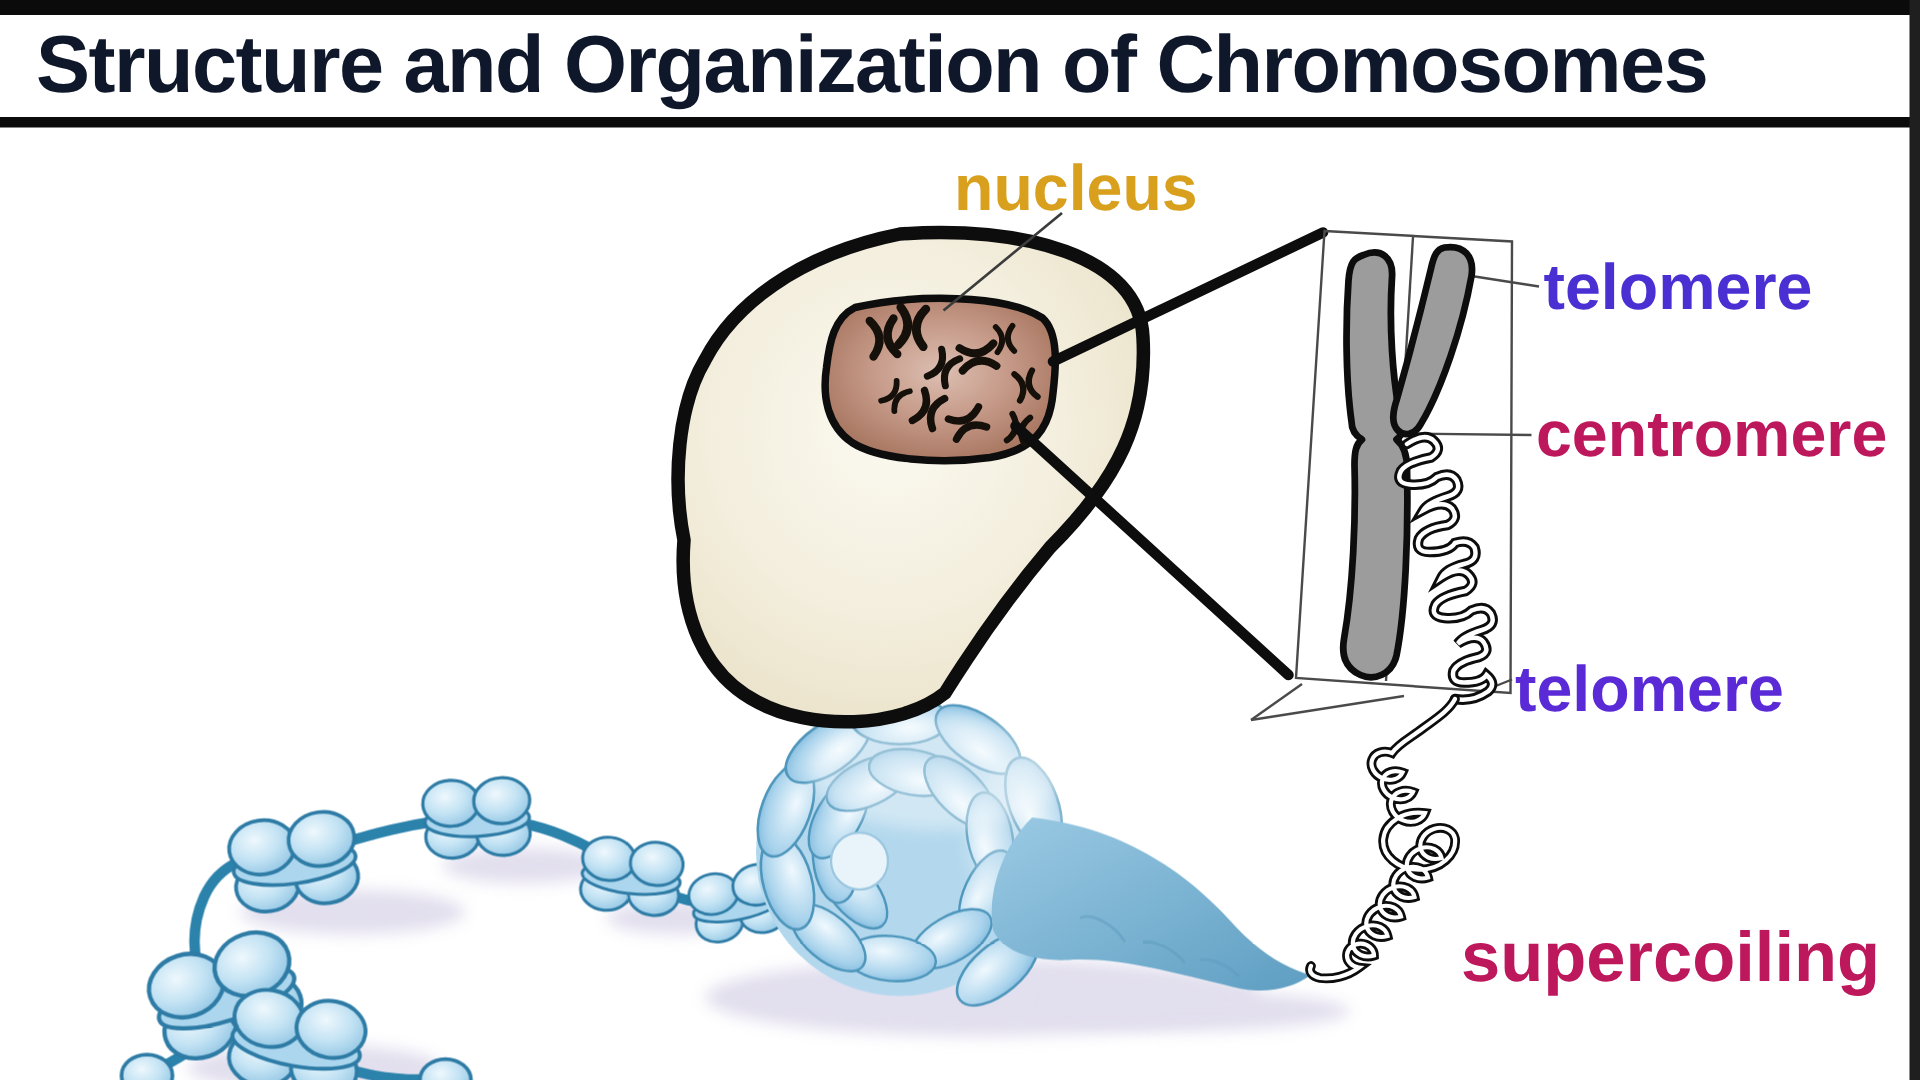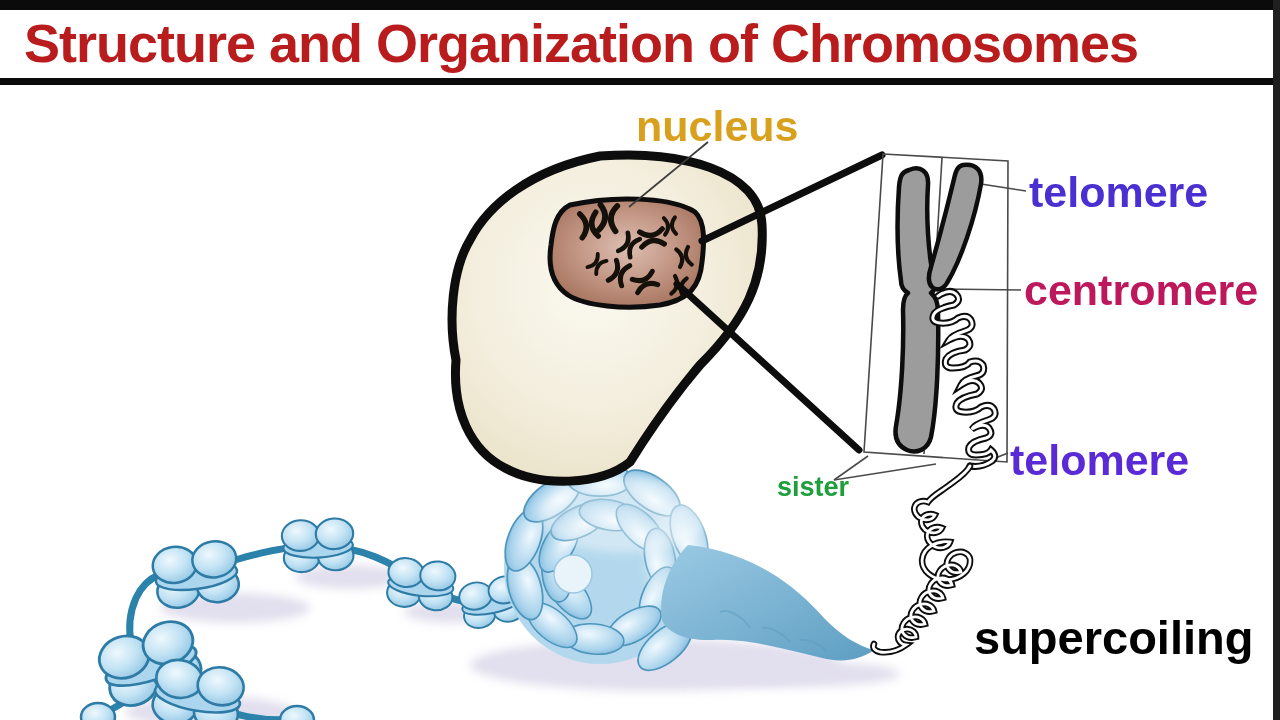--- a/index.html
+++ b/index.html
@@ -1,35 +1,35 @@
 <!DOCTYPE html>
 <html><head>
 <meta charset="utf-8">
 <style>
   html,body{margin:0;padding:0;background:#ffffff;}
   .page{position:relative;width:1280px;height:720px;background:#ffffff;overflow:hidden;
         font-family:"Liberation Sans", sans-serif;}
   
   .topbar{position:absolute;left:0;top:0;width:1280px;height:10px;background:#0b0b0b;}
   .title{position:absolute;left:24px;top:10px;width:1240px;height:56px;line-height:66px;
-         font-size:54px;font-weight:bold;letter-spacing:-1px;color:#b91c1c;white-space:nowrap;}
+         font-size:54px;font-weight:bold;letter-spacing:-1px;color:#0f172a;white-space:nowrap;}
   .rule{position:absolute;left:0;top:78px;width:1280px;height:7px;background:#0b0b0b;}
   .right-edge{position:absolute;right:0;top:0;width:7px;height:720px;background:#1f1f1f;}
   
   .canvas{position:absolute;left:0;top:85px;width:1280px;height:472px;}
   .canvas svg{position:absolute;left:0;top:0;}
   
   .lbl{position:absolute;font-weight:bold;white-space:nowrap;}
   .lbl-nucleus     {left:636px; top:102px; font-size:43px; color:#D8A01D;}
   .lbl-telo-top    {left:1029px;top:168px; font-size:43px; color:#4A30D2;}
   .lbl-centromere  {left:1024px;top:266px; font-size:43px; color:#be185d;}
   .lbl-telo-bottom {left:1010px;top:436px; font-size:43px; color:#5A2AD6;}
   .lbl-sister      {left:733px; top:473px; width:160px; font-size:27px; line-height:29px;
                     color:#1F9E3C; text-align:center; white-space:normal;}
-  .lbl-supercoil   {left:974px; top:610px; font-size:47px; color:#000000;}
+  .lbl-supercoil   {left:974px; top:610px; font-size:47px; color:#be185d;}
 </style>
 </head>
 <body>
 
 <div class="page">
 
   <div class="topbar"></div>
   <div class="title">Structure and Organization of Chromosomes</div>
   <div class="rule"></div>
 
@@ -221,19 +221,18 @@
           <use href="#coilPath" fill="none" stroke="#ffffff" stroke-width="2.8" stroke-linecap="round"></use>
         </g>
       </g>
     </svg>
 
     <div class="lbl lbl-nucleus" style="top:17px">nucleus</div>
     <div class="lbl lbl-telo-top" style="top:83px">telomere</div>
     <div class="lbl lbl-centromere" style="top:181px">centromere</div>
     <div class="lbl lbl-telo-bottom" style="top:351px">telomere</div>
     <div class="lbl lbl-sister" style="top:388px">
-      <div>sister</div>
     </div>
     <div class="lbl lbl-supercoil" style="top:525px">supercoiling</div>
   </div>
 
   <div class="right-edge"></div>
 </div>
 
 </body></html>

